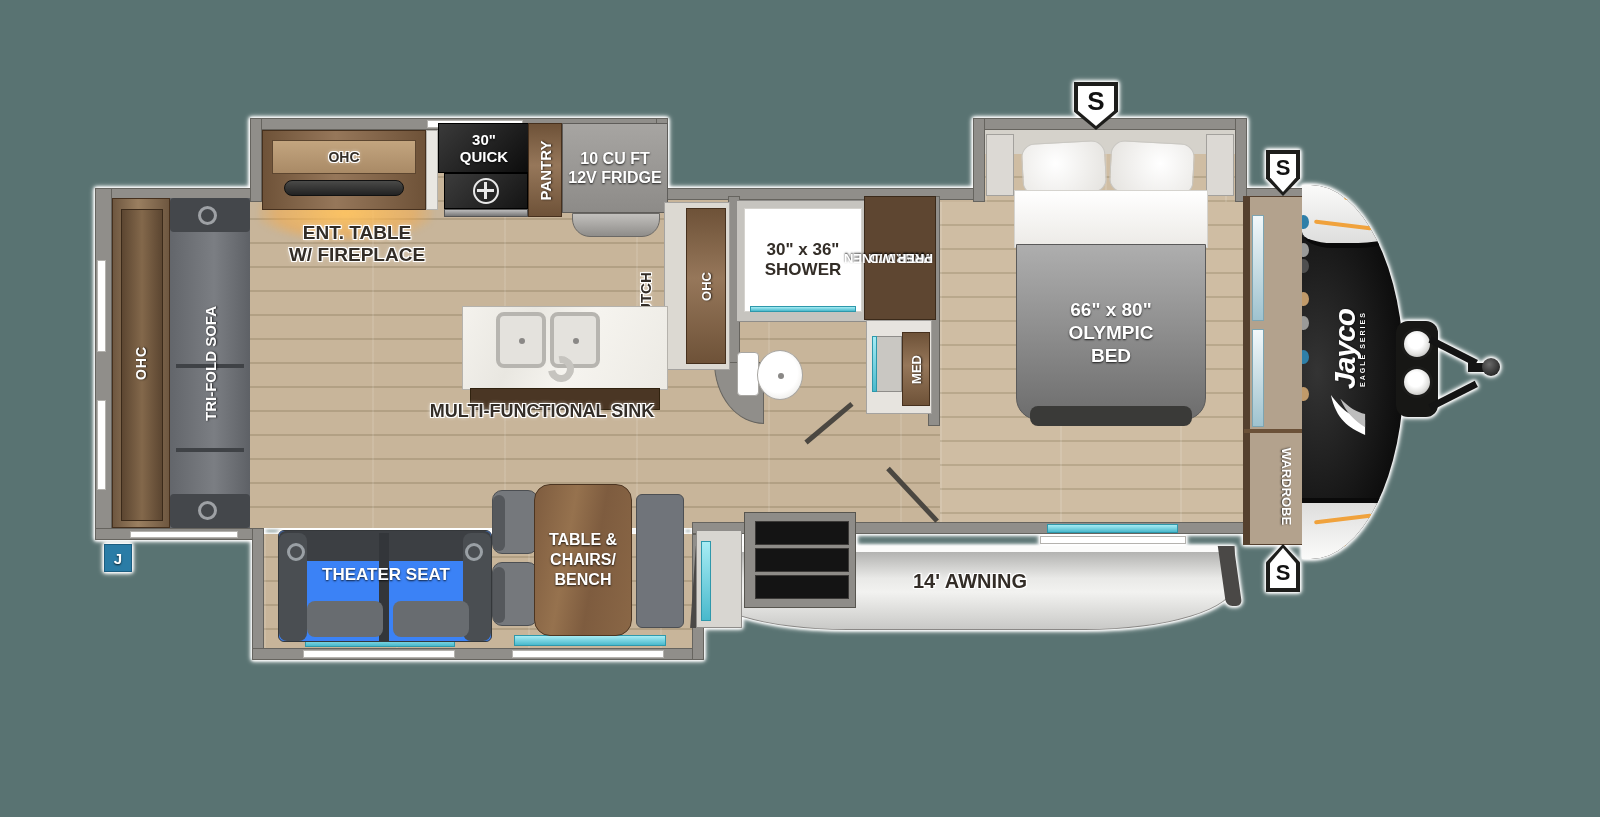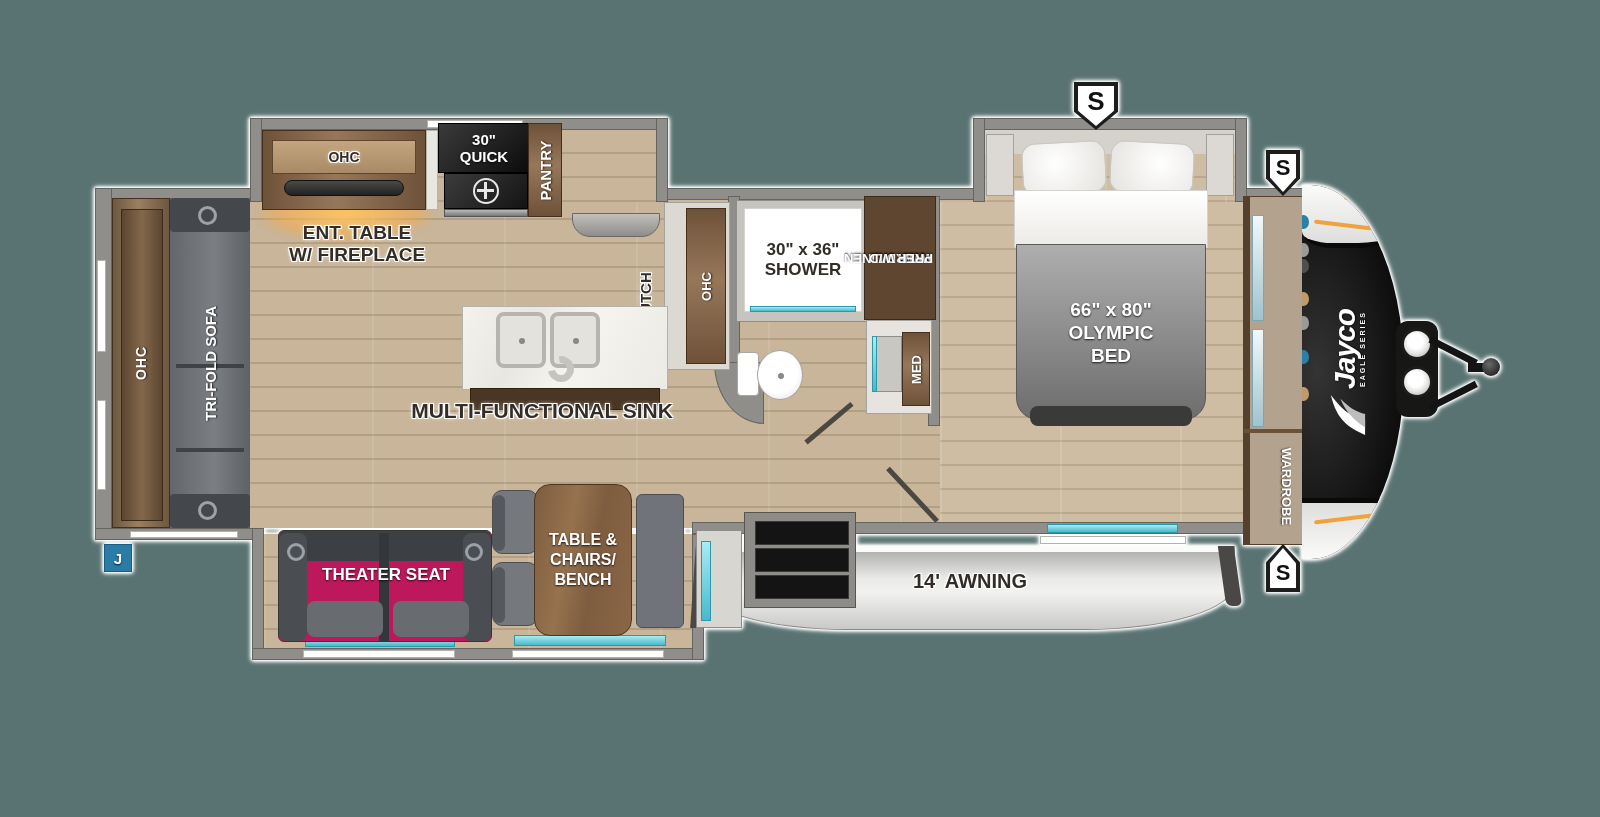--- a/index.html
+++ b/index.html
@@ -92,20 +92,24 @@
   <div class="a cx" style="left:444px;top:173px;width:84px;height:36px;background:linear-gradient(135deg,#3c3c3c,#141414);border:1px solid #000;">
     <div style="width:22px;height:22px;border-radius:50%;border:2px solid #e8e8e8;position:relative;">
       <div style="position:absolute;left:9px;top:2px;width:3px;height:17px;background:#e8e8e8;"></div>
       <div style="position:absolute;left:2px;top:9px;width:17px;height:3px;background:#e8e8e8;"></div>
     </div>
   </div>
   <div class="a" style="left:444px;top:209px;width:84px;height:8px;background:linear-gradient(#bbb,#777);border:1px solid #555;"></div>
   <div class="a cx woodv rot" style="left:528px;top:123px;width:34px;height:94px;font-size:15px;">
     <span class="lblW">PANTRY</span>
   </div>
+  <div class="a cx" style="left:562px;top:123px;width:106px;height:90px;background:linear-gradient(#a7a5a2,#8d8b88);border:1px solid #5f5d5a;flex-direction:column;line-height:19px;font-size:16px;">
+    <div class="lblW">10 CU FT</div>
+    <div class="lblW">12V FRIDGE</div>
+  </div>
   <div class="a" style="left:572px;top:213px;width:88px;height:24px;background:linear-gradient(#c2c0bd,#8f8d8a);border:1px solid #6b6966;border-radius:0 0 18px 18px;"></div>
   <div class="a" style="left:262px;top:222px;width:190px;height:48px;">
     <div class="lblD" style="font-size:19px;text-align:center;line-height:22px;">ENT. TABLE</div>
     <div class="lblD" style="font-size:19px;text-align:center;line-height:22px;">W/ FIREPLACE</div>
   </div>
 
   <div class="a" style="left:664px;top:202px;width:66px;height:168px;background:#dcd9d2;border:1px solid #a5a3a0;"></div>
   <div class="a cx woodv rot" style="left:686px;top:208px;width:40px;height:156px;font-size:13px;">
     <span class="lblW">OHC</span>
   </div>
@@ -225,21 +229,21 @@
   <div class="a cx rot" style="left:170px;top:198px;width:80px;height:330px;background:linear-gradient(90deg,#63666b,#7b7e83 55%,#5e6166);">
     <div style="position:absolute;left:0;top:0;width:100%;height:34px;background:#44474b;border-radius:4px;"></div>
     <div style="position:absolute;left:0;bottom:0;width:100%;height:34px;background:#44474b;border-radius:4px;"></div>
     <div style="position:absolute;left:28px;top:8px;width:13px;height:13px;border:3px solid #9ea1a5;border-radius:50%;"></div>
     <div style="position:absolute;left:28px;bottom:8px;width:13px;height:13px;border:3px solid #9ea1a5;border-radius:50%;"></div>
     <div style="position:absolute;left:6px;top:166px;width:68px;height:4px;background:#3f4246;"></div>
     <div style="position:absolute;left:6px;top:250px;width:68px;height:4px;background:#3f4246;"></div>
     <span class="lblW" style="position:relative;font-size:15px;">TRI-FOLD SOFA</span>
   </div>
 
-  <div class="a" style="left:278px;top:530px;width:214px;height:112px;background:#be185d;border:1px solid #34373a;border-radius:6px;">
+  <div class="a" style="left:278px;top:530px;width:214px;height:112px;background:#3b82f6;border:1px solid #34373a;border-radius:6px;">
     <div style="position:absolute;left:0;top:0;width:100%;height:30px;background:#3c3f43;border-radius:6px 6px 0 0;"></div>
     <div style="position:absolute;left:0;top:2px;width:28px;height:108px;background:#4a4e52;border-radius:8px;"></div>
     <div style="position:absolute;right:0;top:2px;width:28px;height:108px;background:#4a4e52;border-radius:8px;"></div>
     <div style="position:absolute;left:8px;top:12px;width:12px;height:12px;border:3px solid #9aa0a5;border-radius:50%;"></div>
     <div style="position:absolute;right:8px;top:12px;width:12px;height:12px;border:3px solid #9aa0a5;border-radius:50%;"></div>
     <div style="position:absolute;left:100px;top:2px;width:10px;height:108px;background:#33363a;"></div>
     <div style="position:absolute;left:28px;top:70px;width:76px;height:36px;background:#686c70;border-radius:8px;"></div>
     <div style="position:absolute;left:114px;top:70px;width:76px;height:36px;background:#686c70;border-radius:8px;"></div>
     <div class="cx" style="position:absolute;left:10px;top:32px;width:194px;height:24px;">
       <span class="lblW" style="font-size:17px;">THEATER SEAT</span>
@@ -264,21 +268,21 @@
        background:linear-gradient(115deg,#f4f2ed 0%,#e9e7e1 30%,#f6f4ef 55%,#eceae4 100%);"></div>
   <div class="a" style="left:470px;top:388px;width:190px;height:22px;background:#4a3624;border:1px solid #30220f;"></div>
   <div class="a" style="left:496px;top:312px;width:50px;height:56px;background:#e4e2dd;border:4px solid #b7b5b0;border-radius:8px;">
     <div style="position:absolute;left:19px;top:22px;width:6px;height:6px;border-radius:50%;background:#8a8886;"></div>
   </div>
   <div class="a" style="left:550px;top:312px;width:50px;height:56px;background:#e4e2dd;border:4px solid #b7b5b0;border-radius:8px;">
     <div style="position:absolute;left:19px;top:22px;width:6px;height:6px;border-radius:50%;background:#8a8886;"></div>
   </div>
   <div class="a" style="left:548px;top:356px;width:26px;height:26px;border:7px solid #c6c4bf;border-left-color:transparent;border-radius:50%;transform:rotate(35deg);"></div>
   <div class="a cx" style="left:392px;top:398px;width:300px;height:26px;">
-    <span class="lblD" style="font-size:21px;">MULTI-FUNCTIONAL SINK</span>
+    <span class="lblD" style="font-size:18px;">MULTI-FUNCTIONAL SINK</span>
   </div>
 
   <div class="a cx" style="left:104px;top:544px;width:28px;height:28px;background:#2a7ca6;border:1px solid #1b5d80;">
     <span class="lblW" style="font-size:15px;">J</span>
   </div>
   <div class="a cx badge" style="left:1074px;top:82px;width:44px;height:48px;">
     <div class="in"></div>
     <span style="font-size:26px;margin-bottom:10px;">S</span>
   </div>
   <div class="a cx badge" style="left:1266px;top:150px;width:34px;height:46px;">

